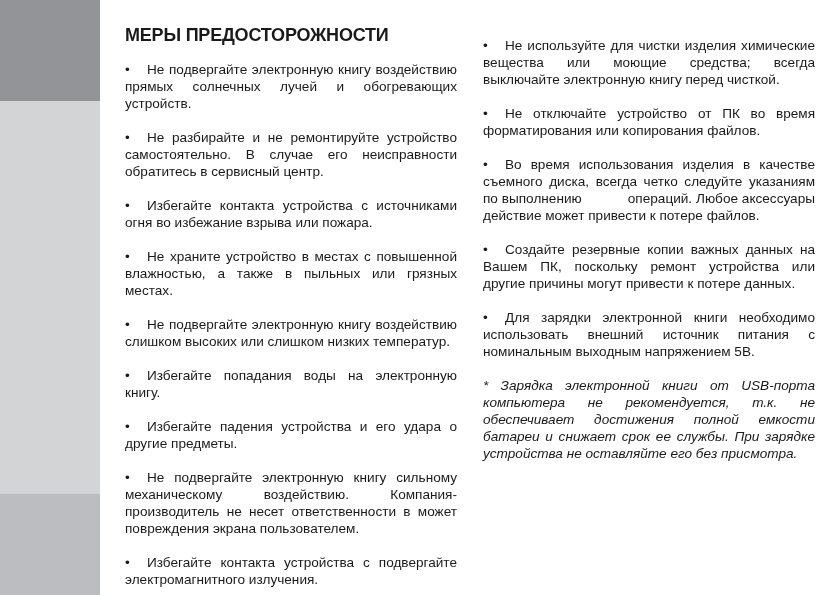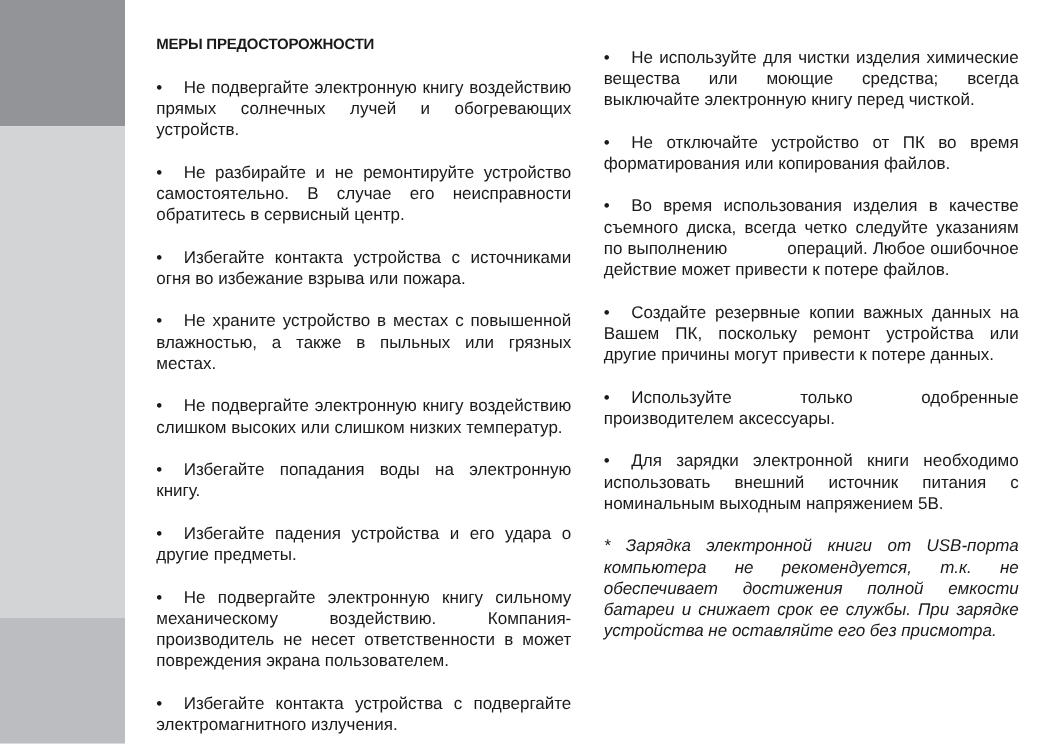--- a/index.html
+++ b/index.html
@@ -10,21 +10,21 @@
       color: #1a1a1a;
     }
     .band { position: absolute; left: 0; width: 100px; }
     .band-top { top: 0; height: 101px; background: #939498; }
     .band-mid { top: 101px; height: 393px; background: #d3d4d6; }
     .band-bottom { top: 494px; height: 101px; background: #bcbdc0; }
 
     .col { position: absolute; top: 27px; width: 332px; font-size: 13.6px; line-height: 17px; }
     .col-left { left: 125px; }
     .col-right { left: 483px; }
-    .heading { font-weight: bold; font-size: 12px; letter-spacing: -0.2px; margin: 0 0 17px 0; line-height: 17px; }
+    .heading { font-weight: bold; font-size: 18px; letter-spacing: -0.2px; margin: 0 0 17px 0; line-height: 17px; }
     .item { text-align: justify; margin: 10px 0 17px 0; }
     .bullet { display: inline-block; width: 22px; }
     .note { font-style: italic; text-align: justify; margin-top: 0; }
   </style>
 </head>
 <body>
 
 <div class="band band-top"></div>
 <div class="band band-mid"></div>
 <div class="band band-bottom"></div>
@@ -38,18 +38,17 @@
   <p class="item"><span class="bullet">•</span><span>Не подвергайте электронную книгу воздействию слишком высоких или слишком низких температур.</span></p>
   <p class="item"><span class="bullet">•</span><span>Избегайте попадания воды на электронную книгу.</span></p>
   <p class="item"><span class="bullet">•</span><span>Избегайте падения устройства и его удара о другие предметы.</span></p>
   <p class="item"><span class="bullet">•</span><span>Не подвергайте электронную книгу сильному механическому воздействию. Компания-производитель не несет ответственности в может повреждения экрана пользователем.</span></p>
   <p class="item"><span class="bullet">•</span><span>Избегайте контакта устройства с подвергайте электромагнитного излучения.</span></p>
 </div>
 
 <div class="col col-right">
   <p class="item"><span class="bullet">•</span><span>Не используйте для чистки изделия химические вещества или моющие средства; всегда выключайте электронную книгу перед чисткой.</span></p>
   <p class="item"><span class="bullet">•</span><span>Не отключайте устройство от ПК во время форматирования или копирования файлов.</span></p>
-  <p class="item"><span class="bullet">•</span><span style="white-space: pre-wrap;">Во время использования изделия в качестве съемного диска, всегда четко следуйте указаниям по выполнению            операций. Любое ошибочное действие может привести к потере файлов.</span></p>
+  <p class="item"><span class="bullet">•</span><span style="white-space: pre-wrap;">Во время использования изделия в качестве съемного диска, всегда четко следуйте указаниям по выполнению            операций. Любое аксессуары действие может привести к потере файлов.</span></p>
   <p class="item"><span class="bullet">•</span><span>Создайте резервные копии важных данных на Вашем ПК, поскольку ремонт устройства или другие причины могут привести к потере данных.</span></p>
-  <p class="item"><span class="bullet">•</span><span>Используйте только одобренные производителем аксессуары.</span></p>
   <p class="item"><span class="bullet">•</span><span>Для зарядки электронной книги необходимо использовать внешний источник питания с номинальным выходным напряжением 5В.</span></p>
   <p class="note">* Зарядка электронной книги от USB-порта компьютера не рекомендуется, т.к. не обеспечивает достижения полной емкости батареи и снижает срок ее службы. При зарядке устройства не оставляйте его без присмотра.</p>
 </div>
 
 </body></html>

